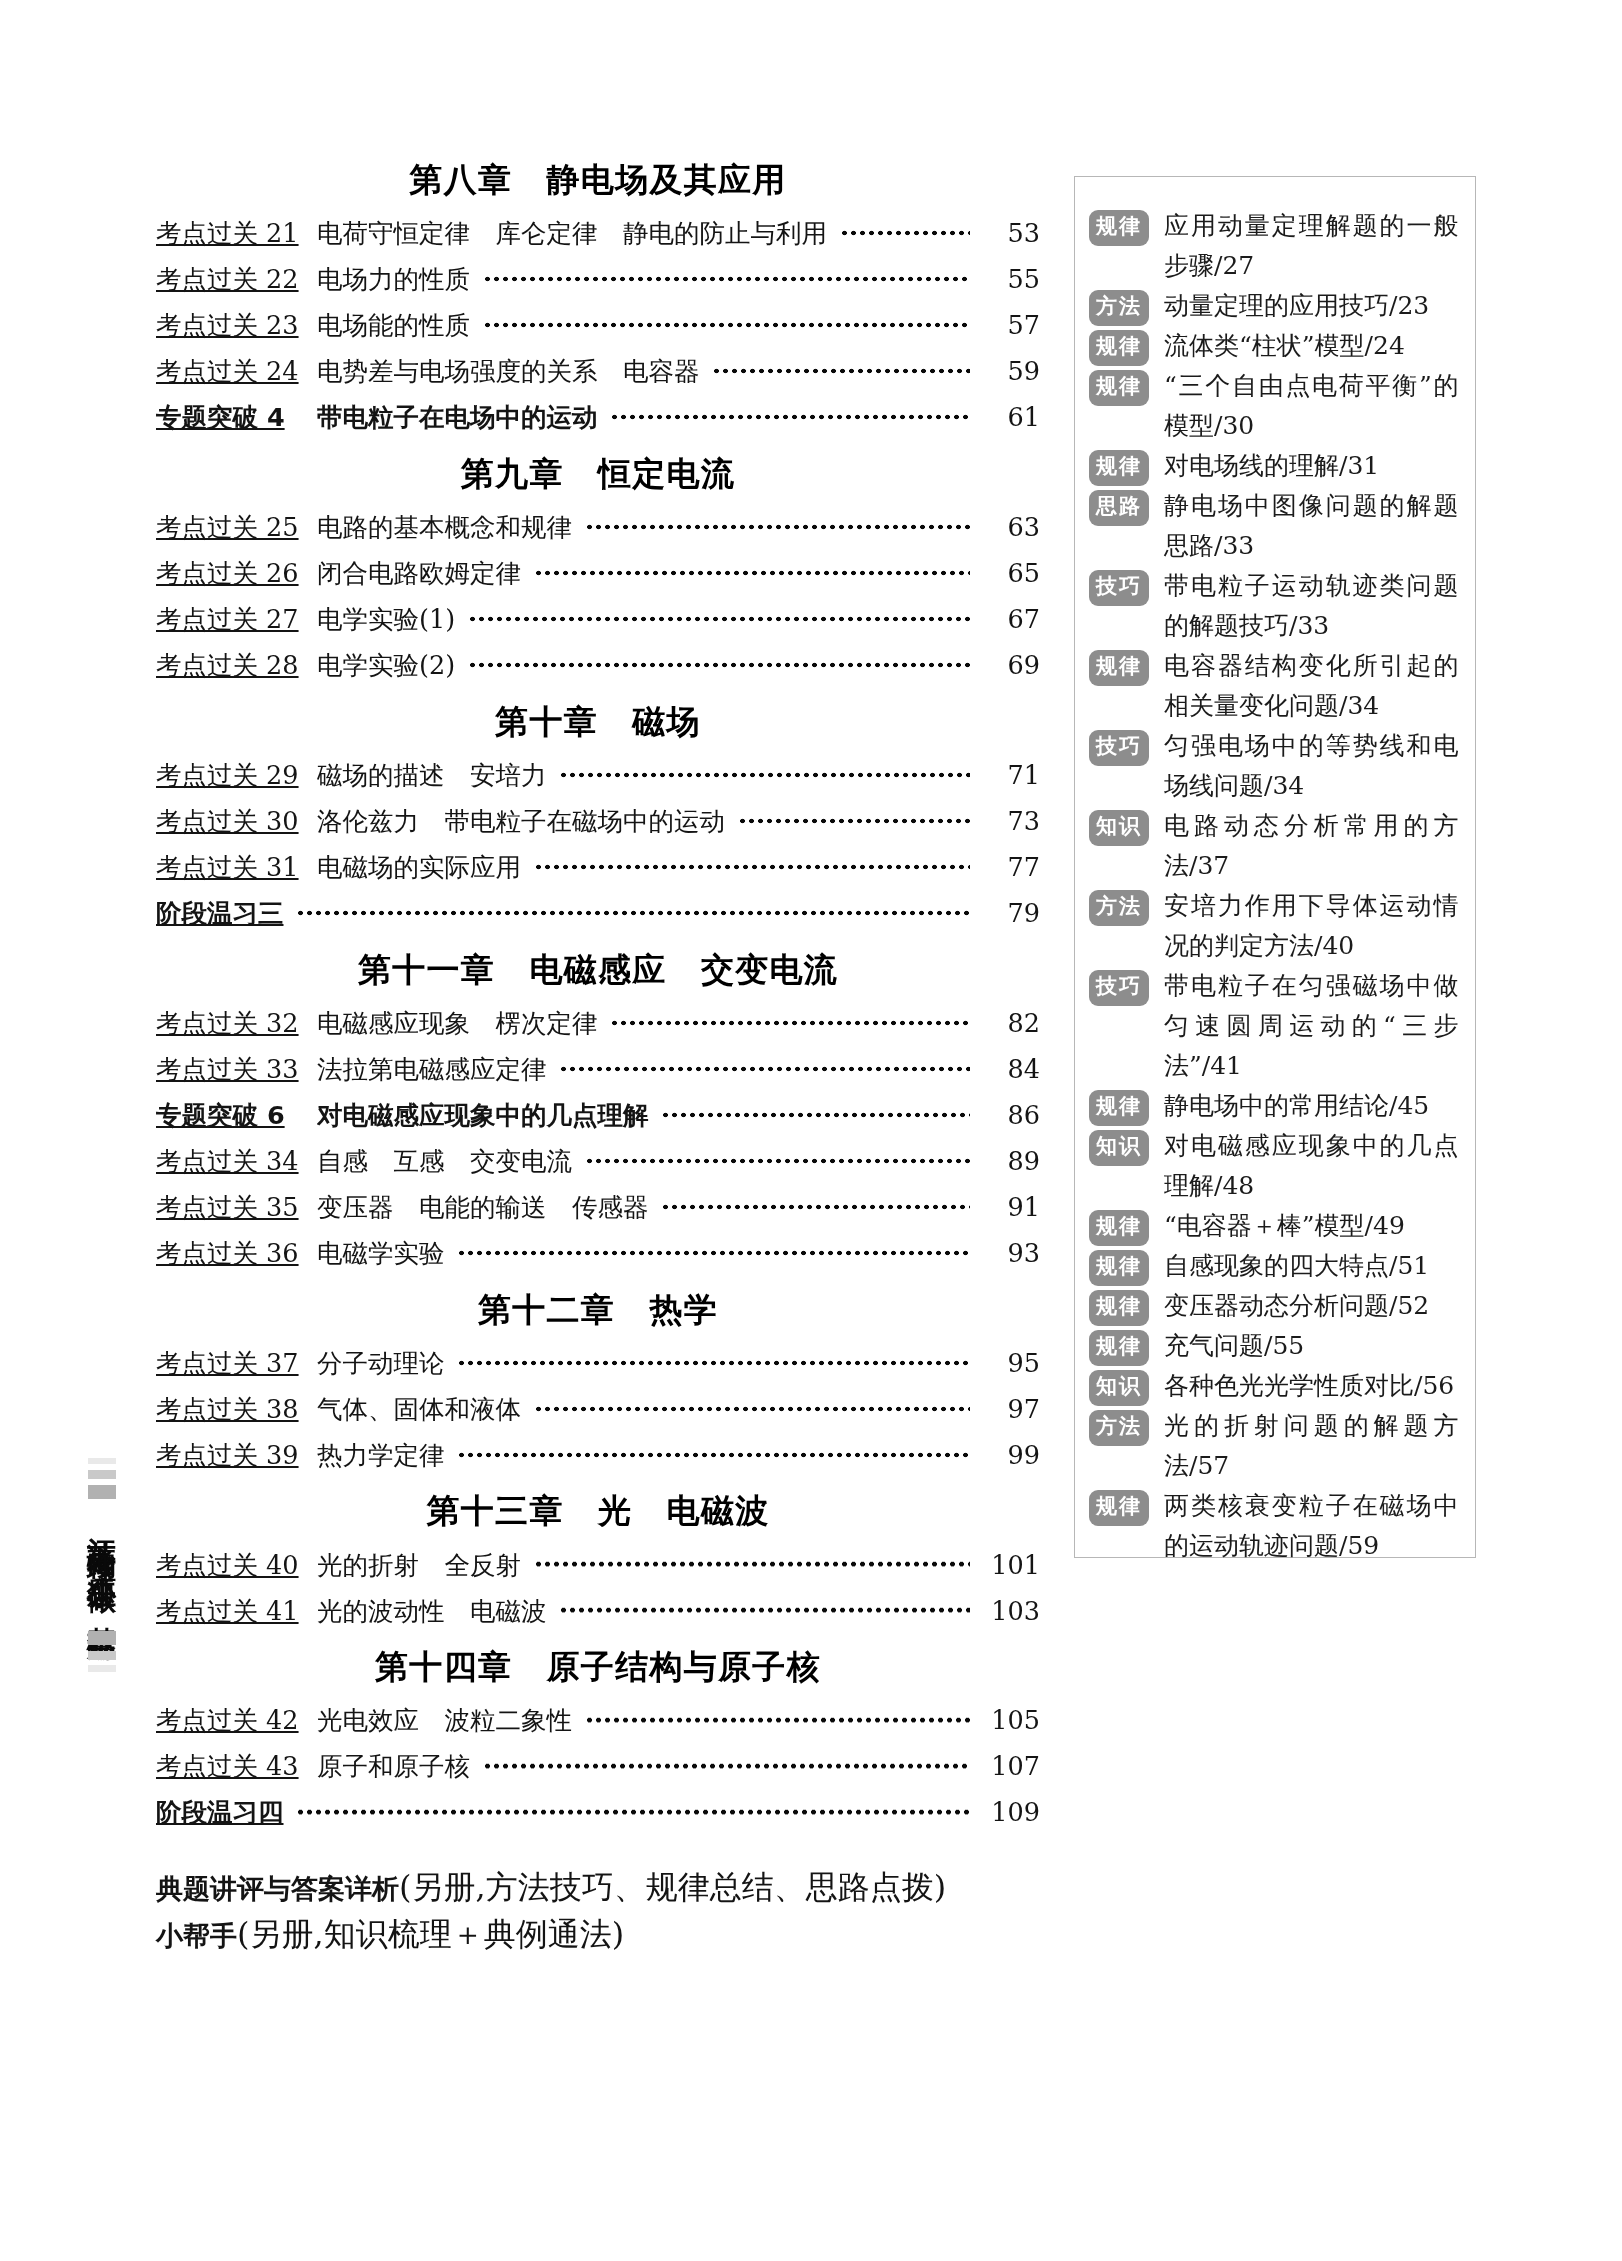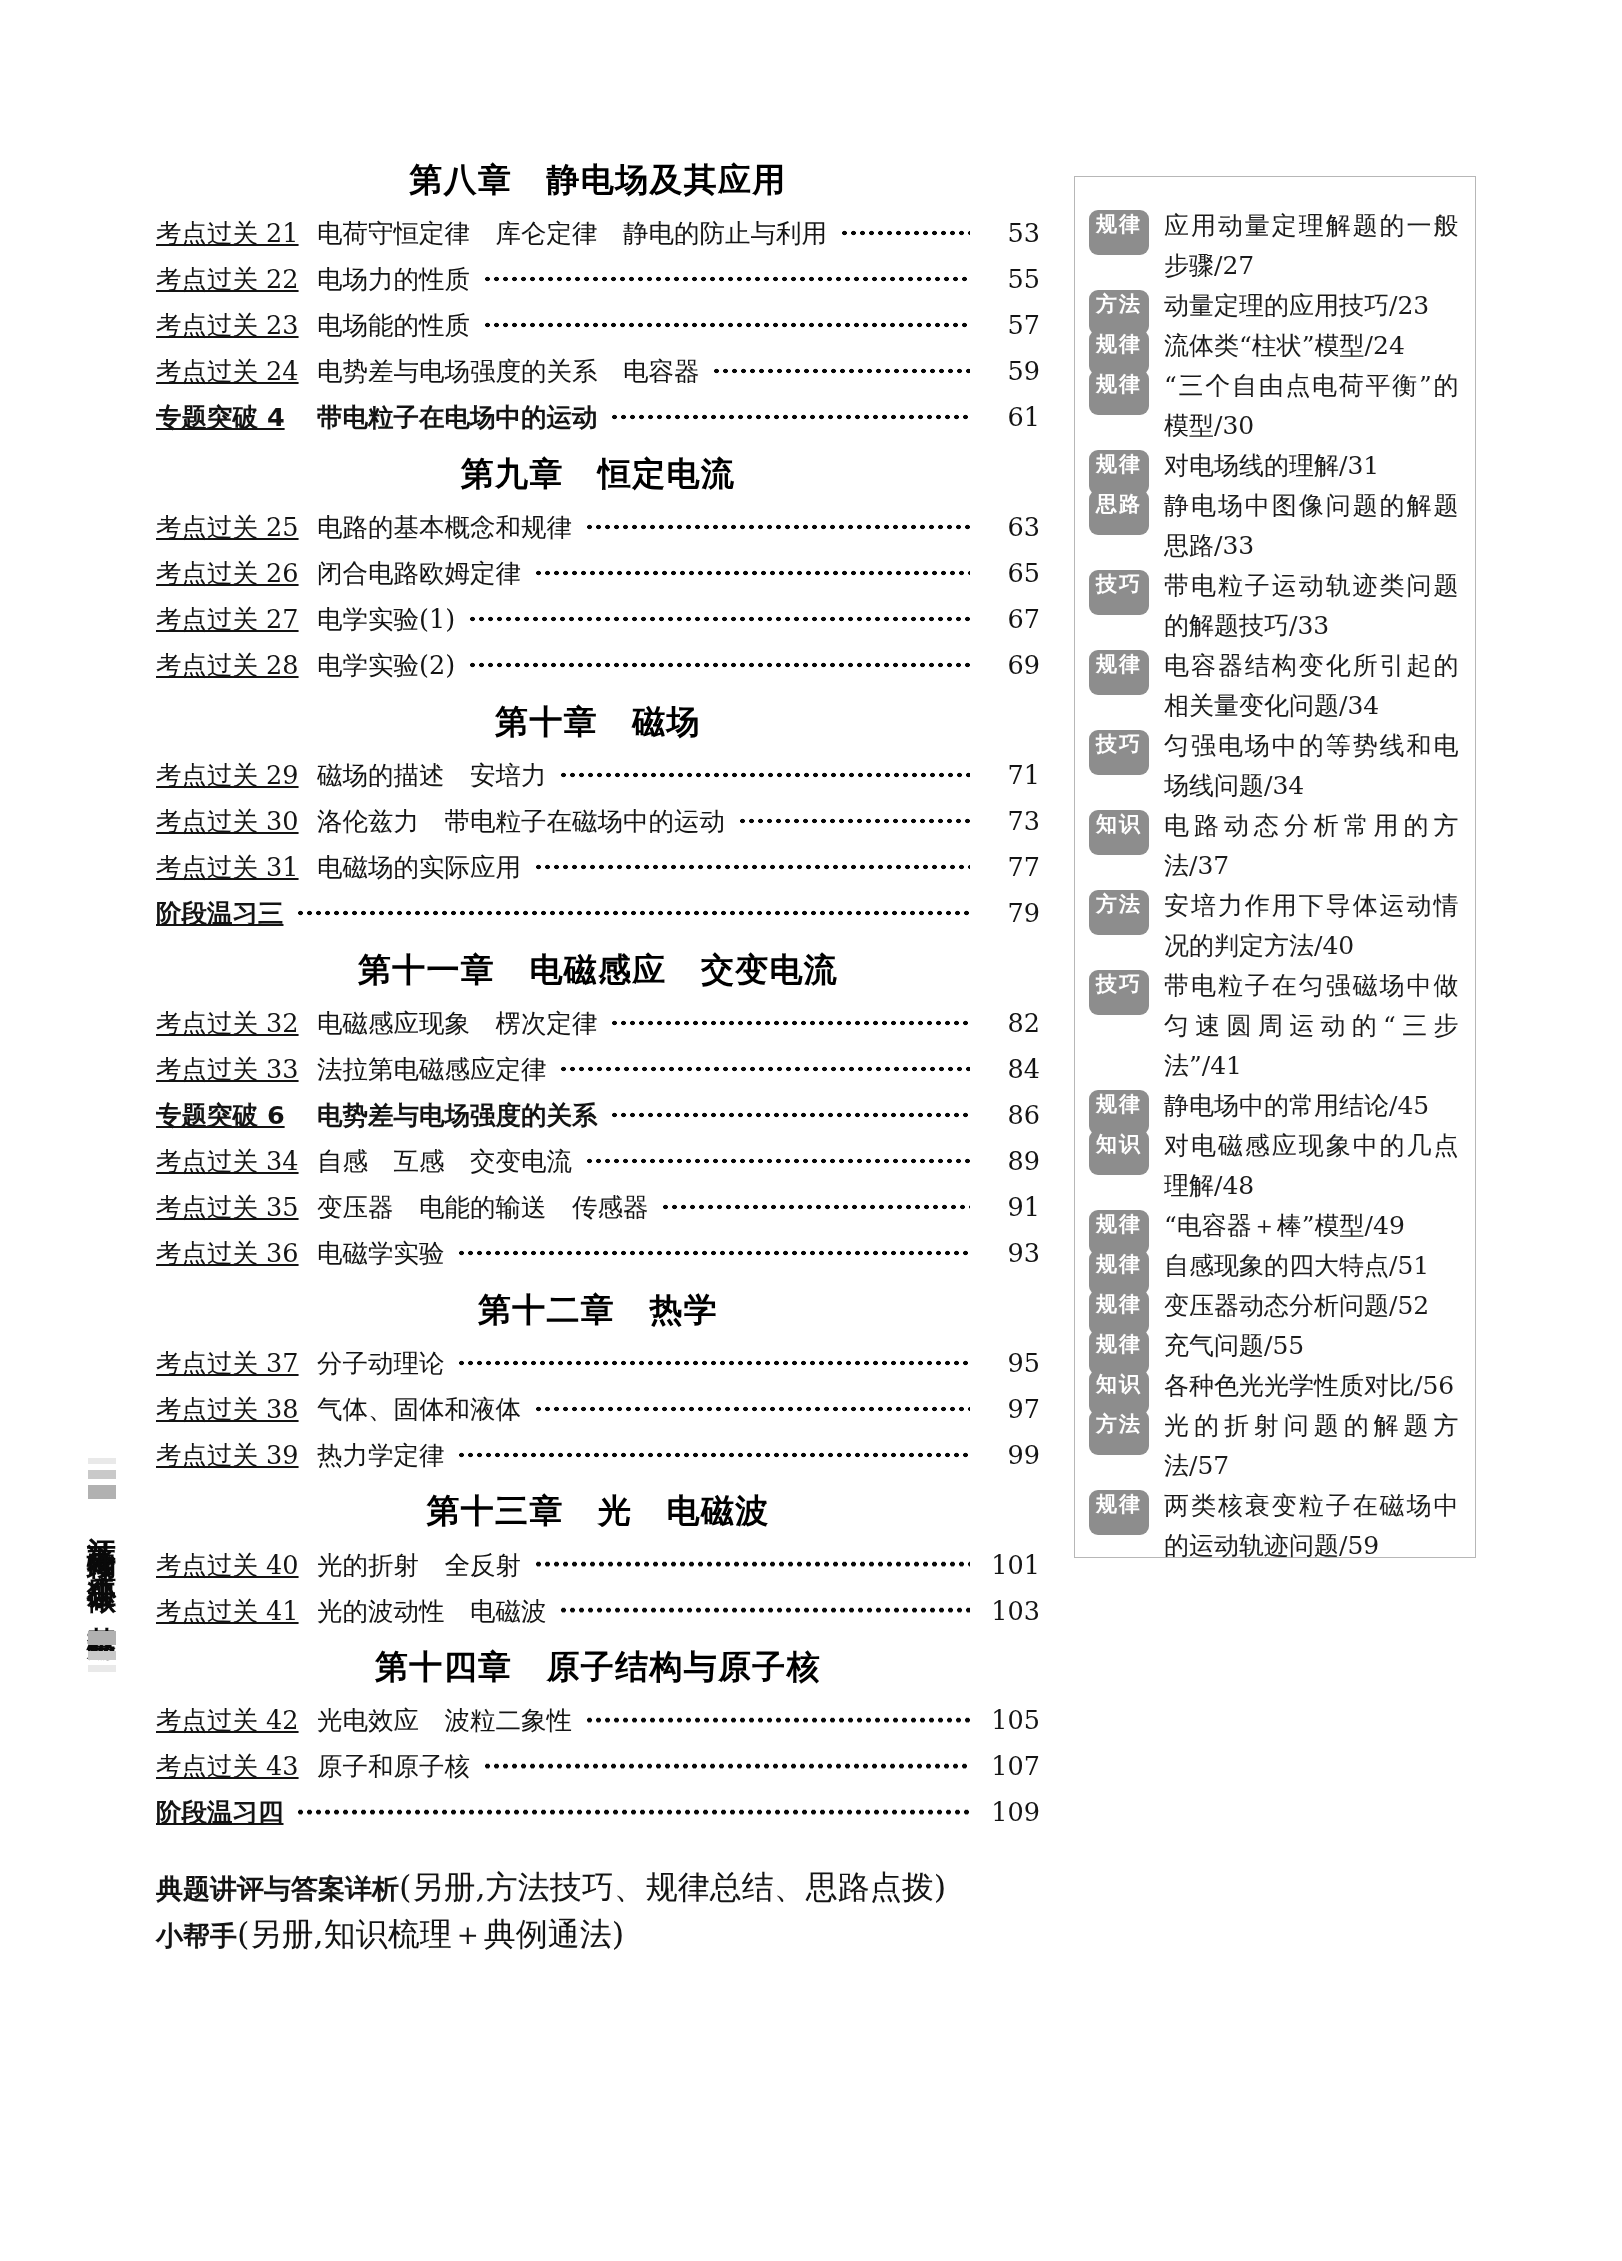--- a/index.html
+++ b/index.html
@@ -34,21 +34,21 @@
   .row.stage .lbl{flex:0 0 auto;}
 
   .footer{margin-top:29px;}
   .fline{height:47px;line-height:47px;font-size:24px;white-space:nowrap;}
   .fline .lead{font-family:"DejaVu Sans","Liberation Sans",sans-serif;font-weight:700;font-size:27px;}
   .fline .note{font-size:32px;}
 
   
   .tips{position:absolute;left:1074px;top:176px;width:402px;height:1382px;border:1.3px solid #b7b7b7;box-sizing:border-box;background:#fff;padding:29px 16.5px 0 14px;}
   .tip{position:relative;padding-left:75px;font-size:25px;line-height:40px;text-align:justify;color:#1b1b1b;}
-  .tip .badge{position:absolute;left:0;top:3.8px;width:60px;height:45px;line-height:32px;border-radius:9px;background:#8d8d8d;color:#ffffff;font-family:Liberation Mono, monospace;font-weight:700;font-size:21px;text-align:center;letter-spacing:1.9px;}
+  .tip .badge{position:absolute;left:0;top:3.8px;width:60px;height:36px;line-height:32px;border-radius:9px;background:#8d8d8d;color:#ffffff;font-family:Liberation Sans, sans-serif;font-weight:700;font-size:21px;text-align:center;letter-spacing:1.9px;}
 </style>
 </head>
 <body>
 
 <div class="page">
 
   <aside class="banner">
     <div class="stripe st1"></div>
     <div class="stripe st2"></div>
     <div class="stripe st3"></div>
@@ -171,21 +171,21 @@
 
   <div class="row normal">
     <span class="lbl">考点过关 33</span>
     <span class="ttl">法拉第电磁感应定律</span>
     <span class="dots"></span>
     <span class="pg">84</span>
   </div>
 
   <div class="row special">
     <span class="lbl">专题突破 6</span>
-    <span class="ttl">电势差与电场强度的关系</span>
+    <span class="ttl">对电磁感应现象中的几点理解</span>
     <span class="dots"></span>
     <span class="pg">86</span>
   </div>
 
   <div class="row normal">
     <span class="lbl">考点过关 34</span>
     <span class="ttl">自感　互感　交变电流</span>
     <span class="dots"></span>
     <span class="pg">89</span>
   </div>

